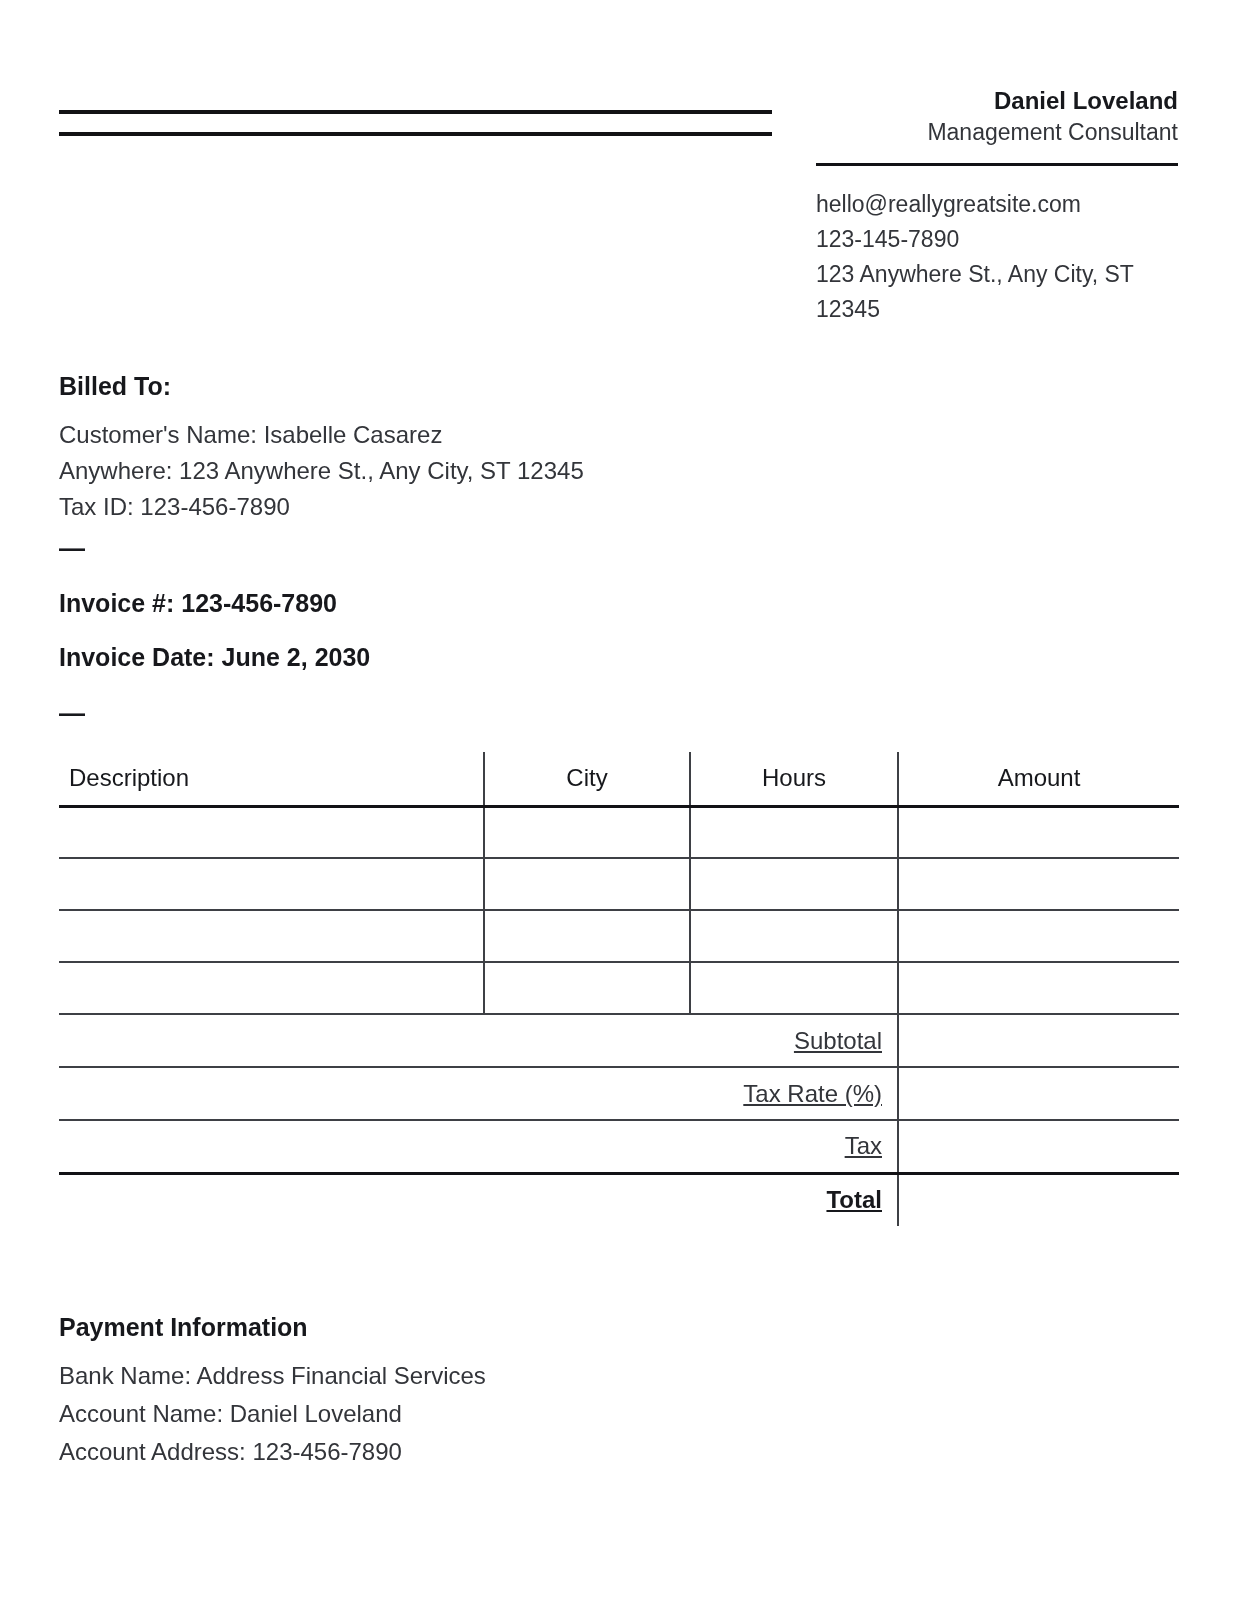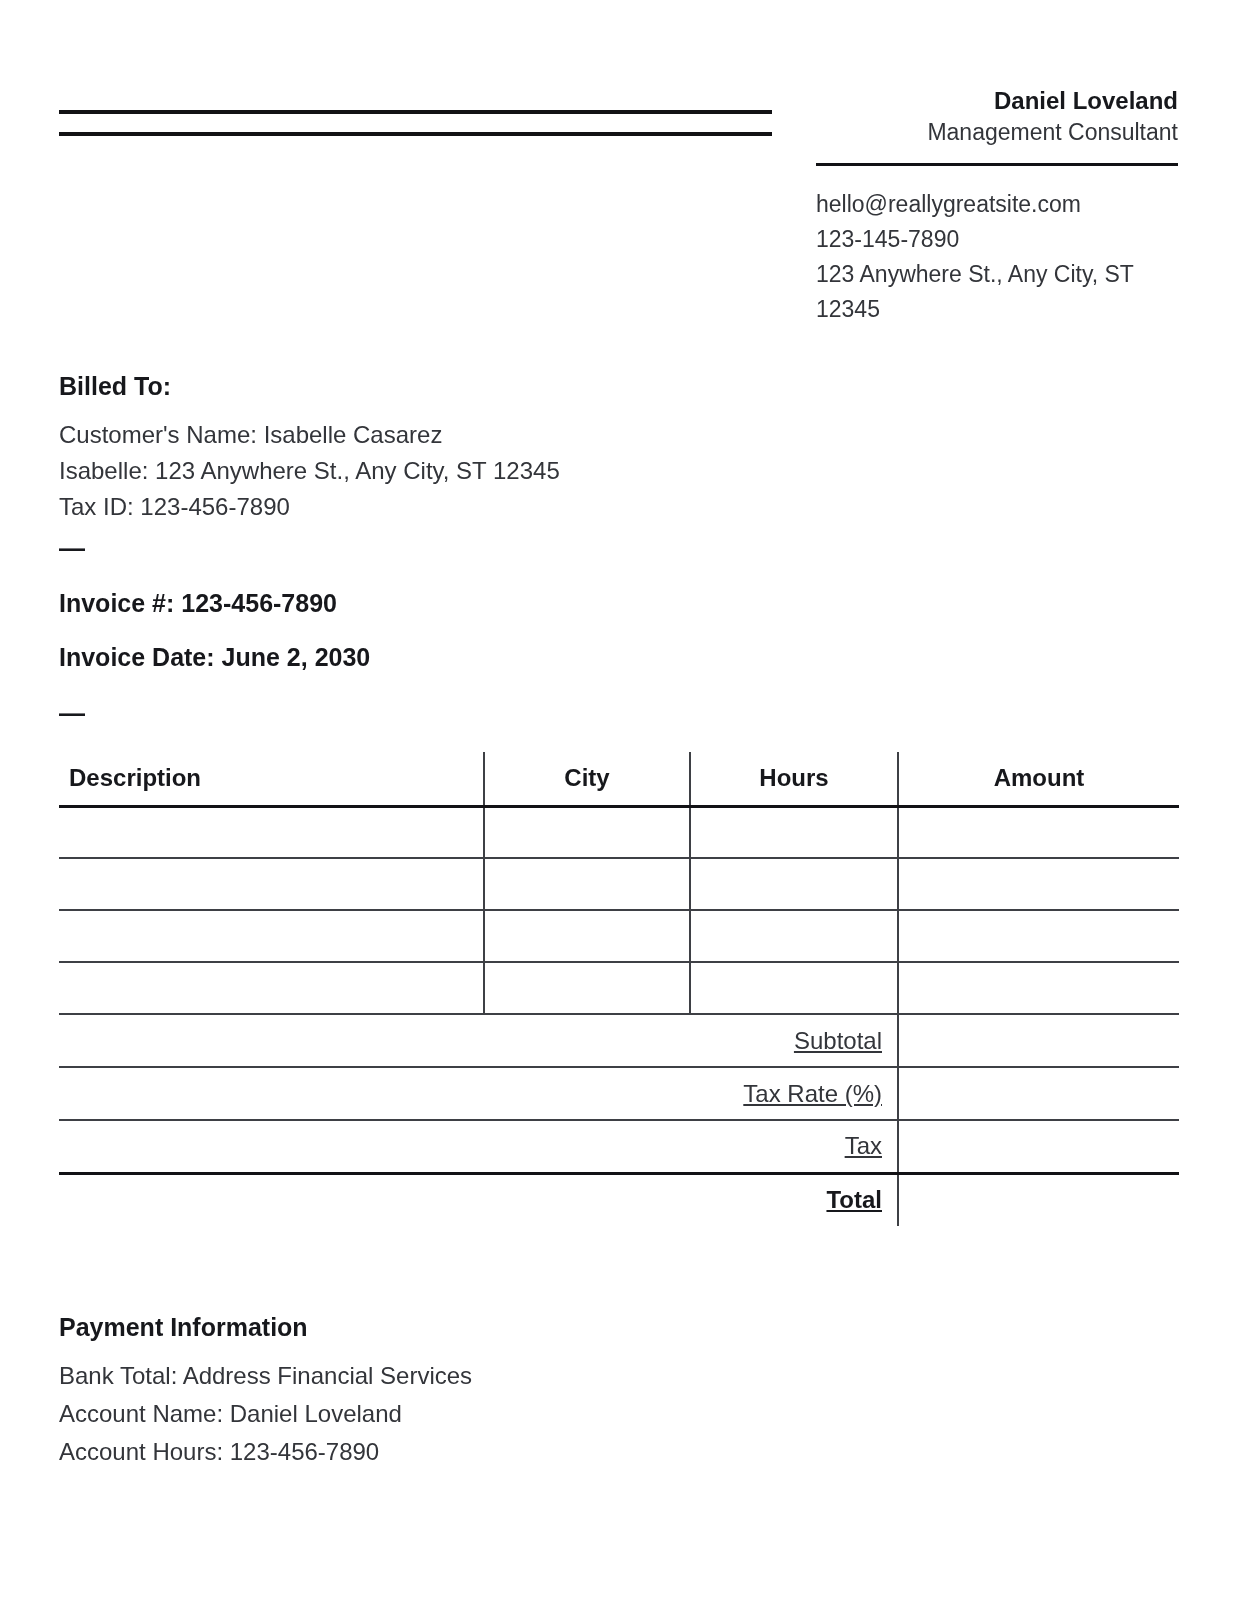--- a/index.html
+++ b/index.html
@@ -75,21 +75,21 @@
   .invoice-meta .dash-separator { margin-top: 26px; }
 
   
   .items-table {
     margin-top: 24px;
     width: 1120px;
     border-collapse: collapse;
     table-layout: fixed;
   }
   .items-table th {
-    font-size: 24px; font-weight: 700; color: var(--heading);
+    font-size: 24px; font-weight: 400; color: var(--heading);
     height: 54px; vertical-align: middle;
     border-bottom: 3px solid var(--rule-thick);
   }
   .items-table th.col-description { text-align: left; padding-left: 10px; }
   .items-table th.col-rate, .items-table th.col-hours, .items-table th.col-amount { text-align: center; }
   .items-table th + th { border-left: 2px solid var(--rule-thin); }
   .items-table tbody td {
     height: 52px;
     border-bottom: 2px solid var(--rule-thin);
     font-size: 24px;
@@ -136,21 +136,21 @@
         <div class="contact-line">123-145-7890</div>
         <div class="contact-line">123 Anywhere St., Any City, ST 12345</div>
       </div>
     </div>
   </header>
 
   <section class="billed-to">
     <h2 class="section-heading">Billed To:</h2>
     <div class="detail-lines">
       <p class="detail-line"><span>Customer's Name:</span> <span>Isabelle Casarez</span></p>
-      <p class="detail-line"><span>Isabelle:</span> <span>123 Anywhere St., Any City, ST 12345</span></p>
+      <p class="detail-line"><span>Anywhere:</span> <span>123 Anywhere St., Any City, ST 12345</span></p>
       <p class="detail-line"><span>Tax ID:</span> <span>123-456-7890</span></p>
     </div>
     <div class="dash-separator">—</div>
   </section>
 
   <section class="invoice-meta">
     <p class="meta-line"><span>Invoice #:</span> <span>123-456-7890</span></p>
     <p class="meta-line"><span>Invoice Date:</span> <span>June 2, 2030</span></p>
     <div class="dash-separator">—</div>
   </section>
@@ -212,19 +212,19 @@
         <tr class="summary-row total-row">
           <td colspan="3" class="summary-label">Total</td>
           <td class="summary-value"></td>
         </tr>
       </tbody>
   </table>
 
   <section class="payment-info">
     <h2 class="section-heading">Payment Information</h2>
     <div class="detail-lines">
-      <p class="detail-line"><span>Bank Total:</span> <span>Address Financial Services</span></p>
+      <p class="detail-line"><span>Bank Name:</span> <span>Address Financial Services</span></p>
       <p class="detail-line"><span>Account Name:</span> <span>Daniel Loveland</span></p>
-      <p class="detail-line"><span>Account Hours:</span> <span>123-456-7890</span></p>
+      <p class="detail-line"><span>Account Address:</span> <span>123-456-7890</span></p>
     </div>
   </section>
 
 </div>
 
 </body></html>

